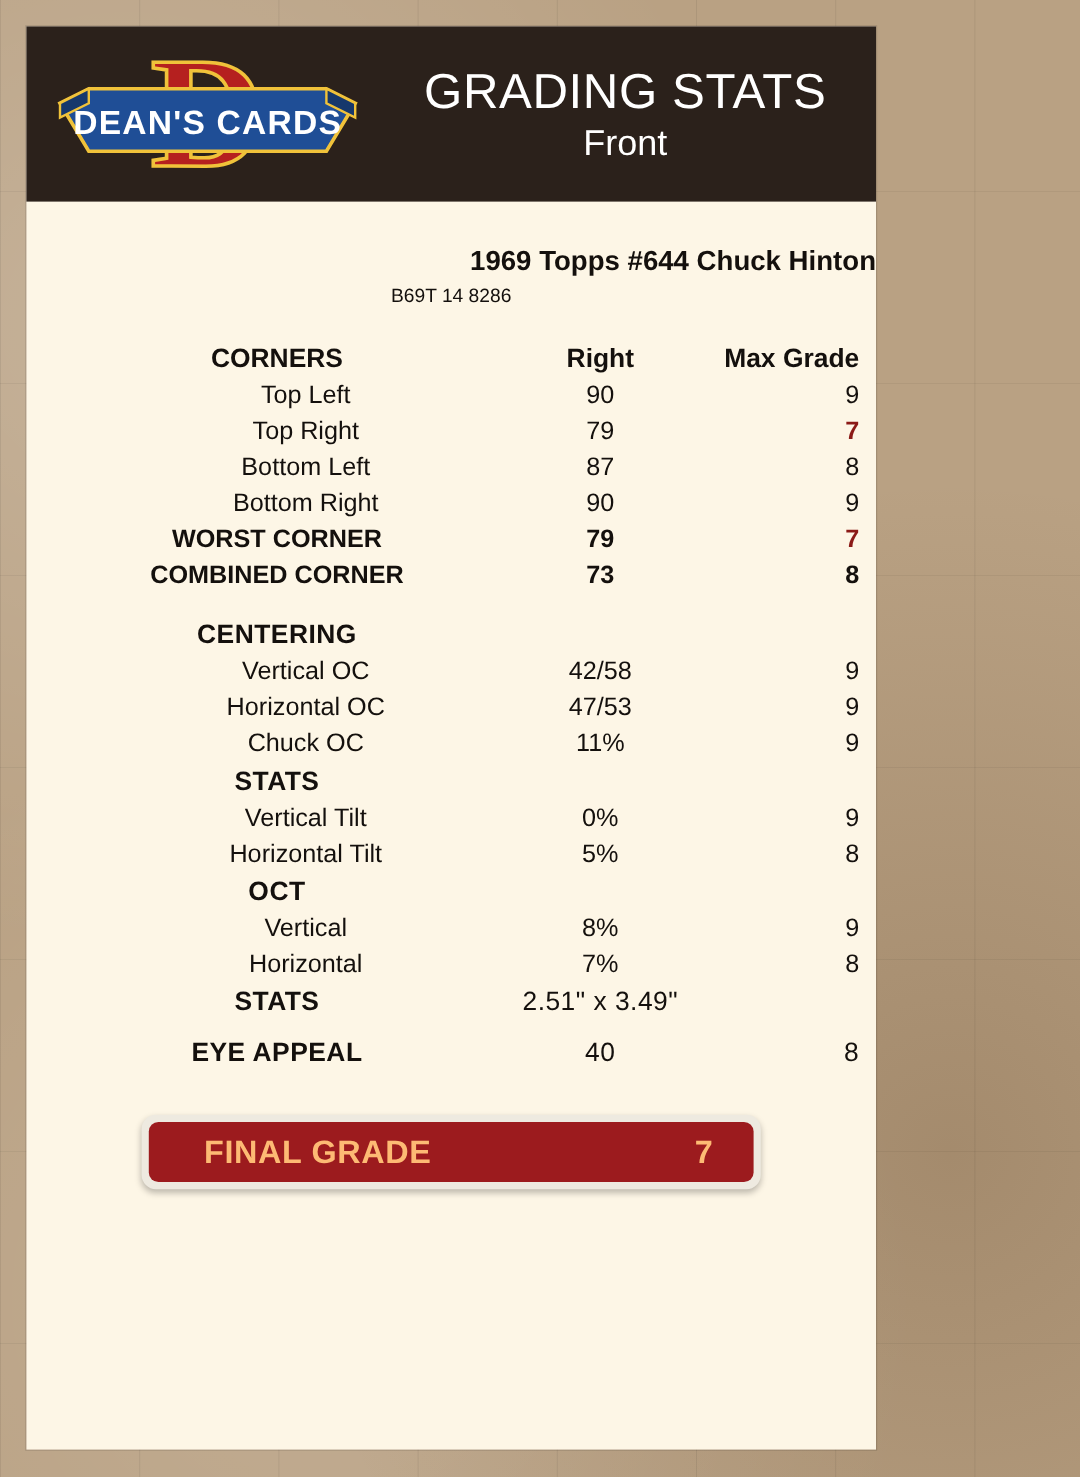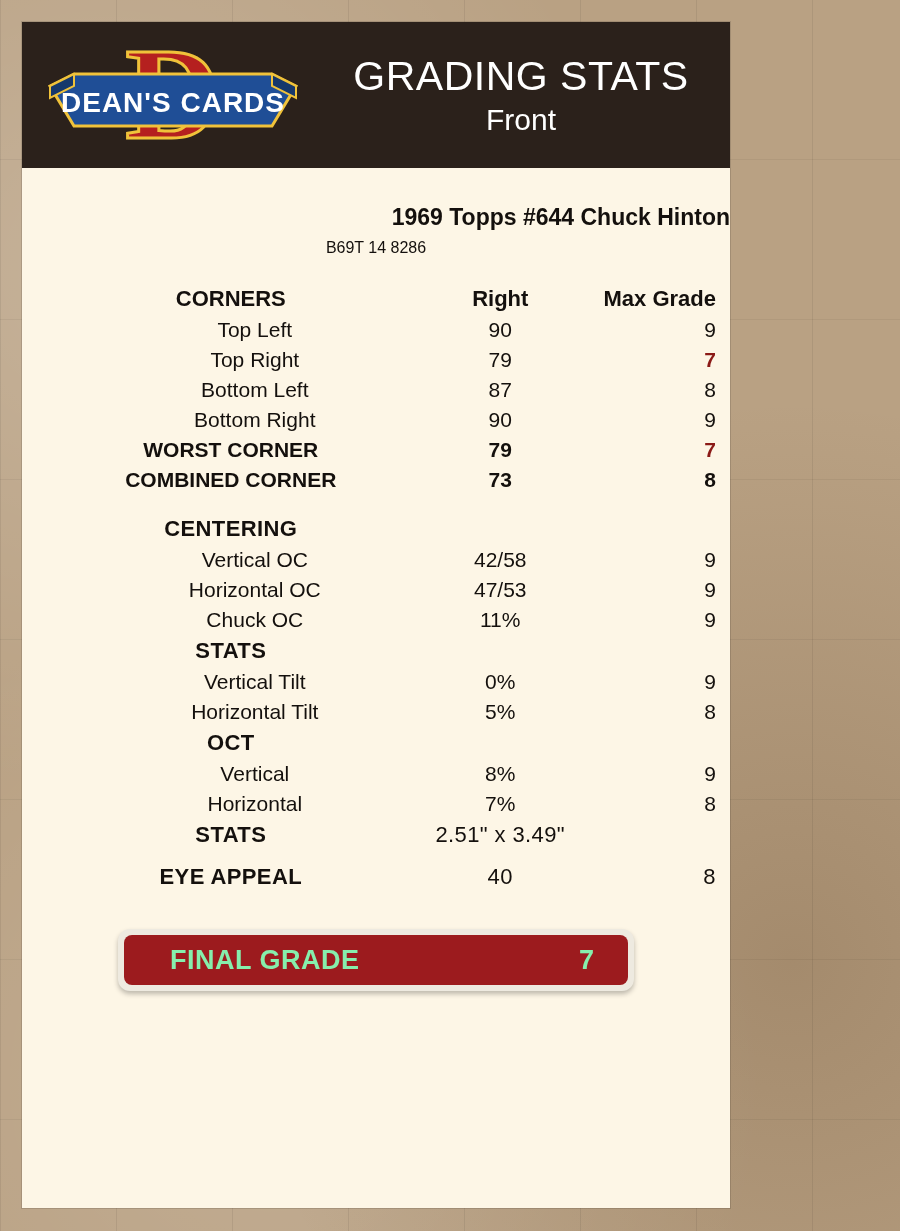--- a/index.html
+++ b/index.html
@@ -139,21 +139,21 @@
   .final {
     width: 100%;
     height: 100%;
     background: #9c1b1e;
     border-radius: 8px;
     display: flex;
     align-items: center;
     justify-content: space-between;
     box-sizing: border-box;
     padding: 0 34px 0 46px;
-    color: #86efac;
+    color: #fdba74;
   }
   .final-label { font-size: 27px; font-weight: bold; letter-spacing: 0.5px; }
   .final-value { font-size: 27px; font-weight: bold; }
 </style>
 </head>
 <body>
 
 <div class="page">
   <div class="sheet">
 

